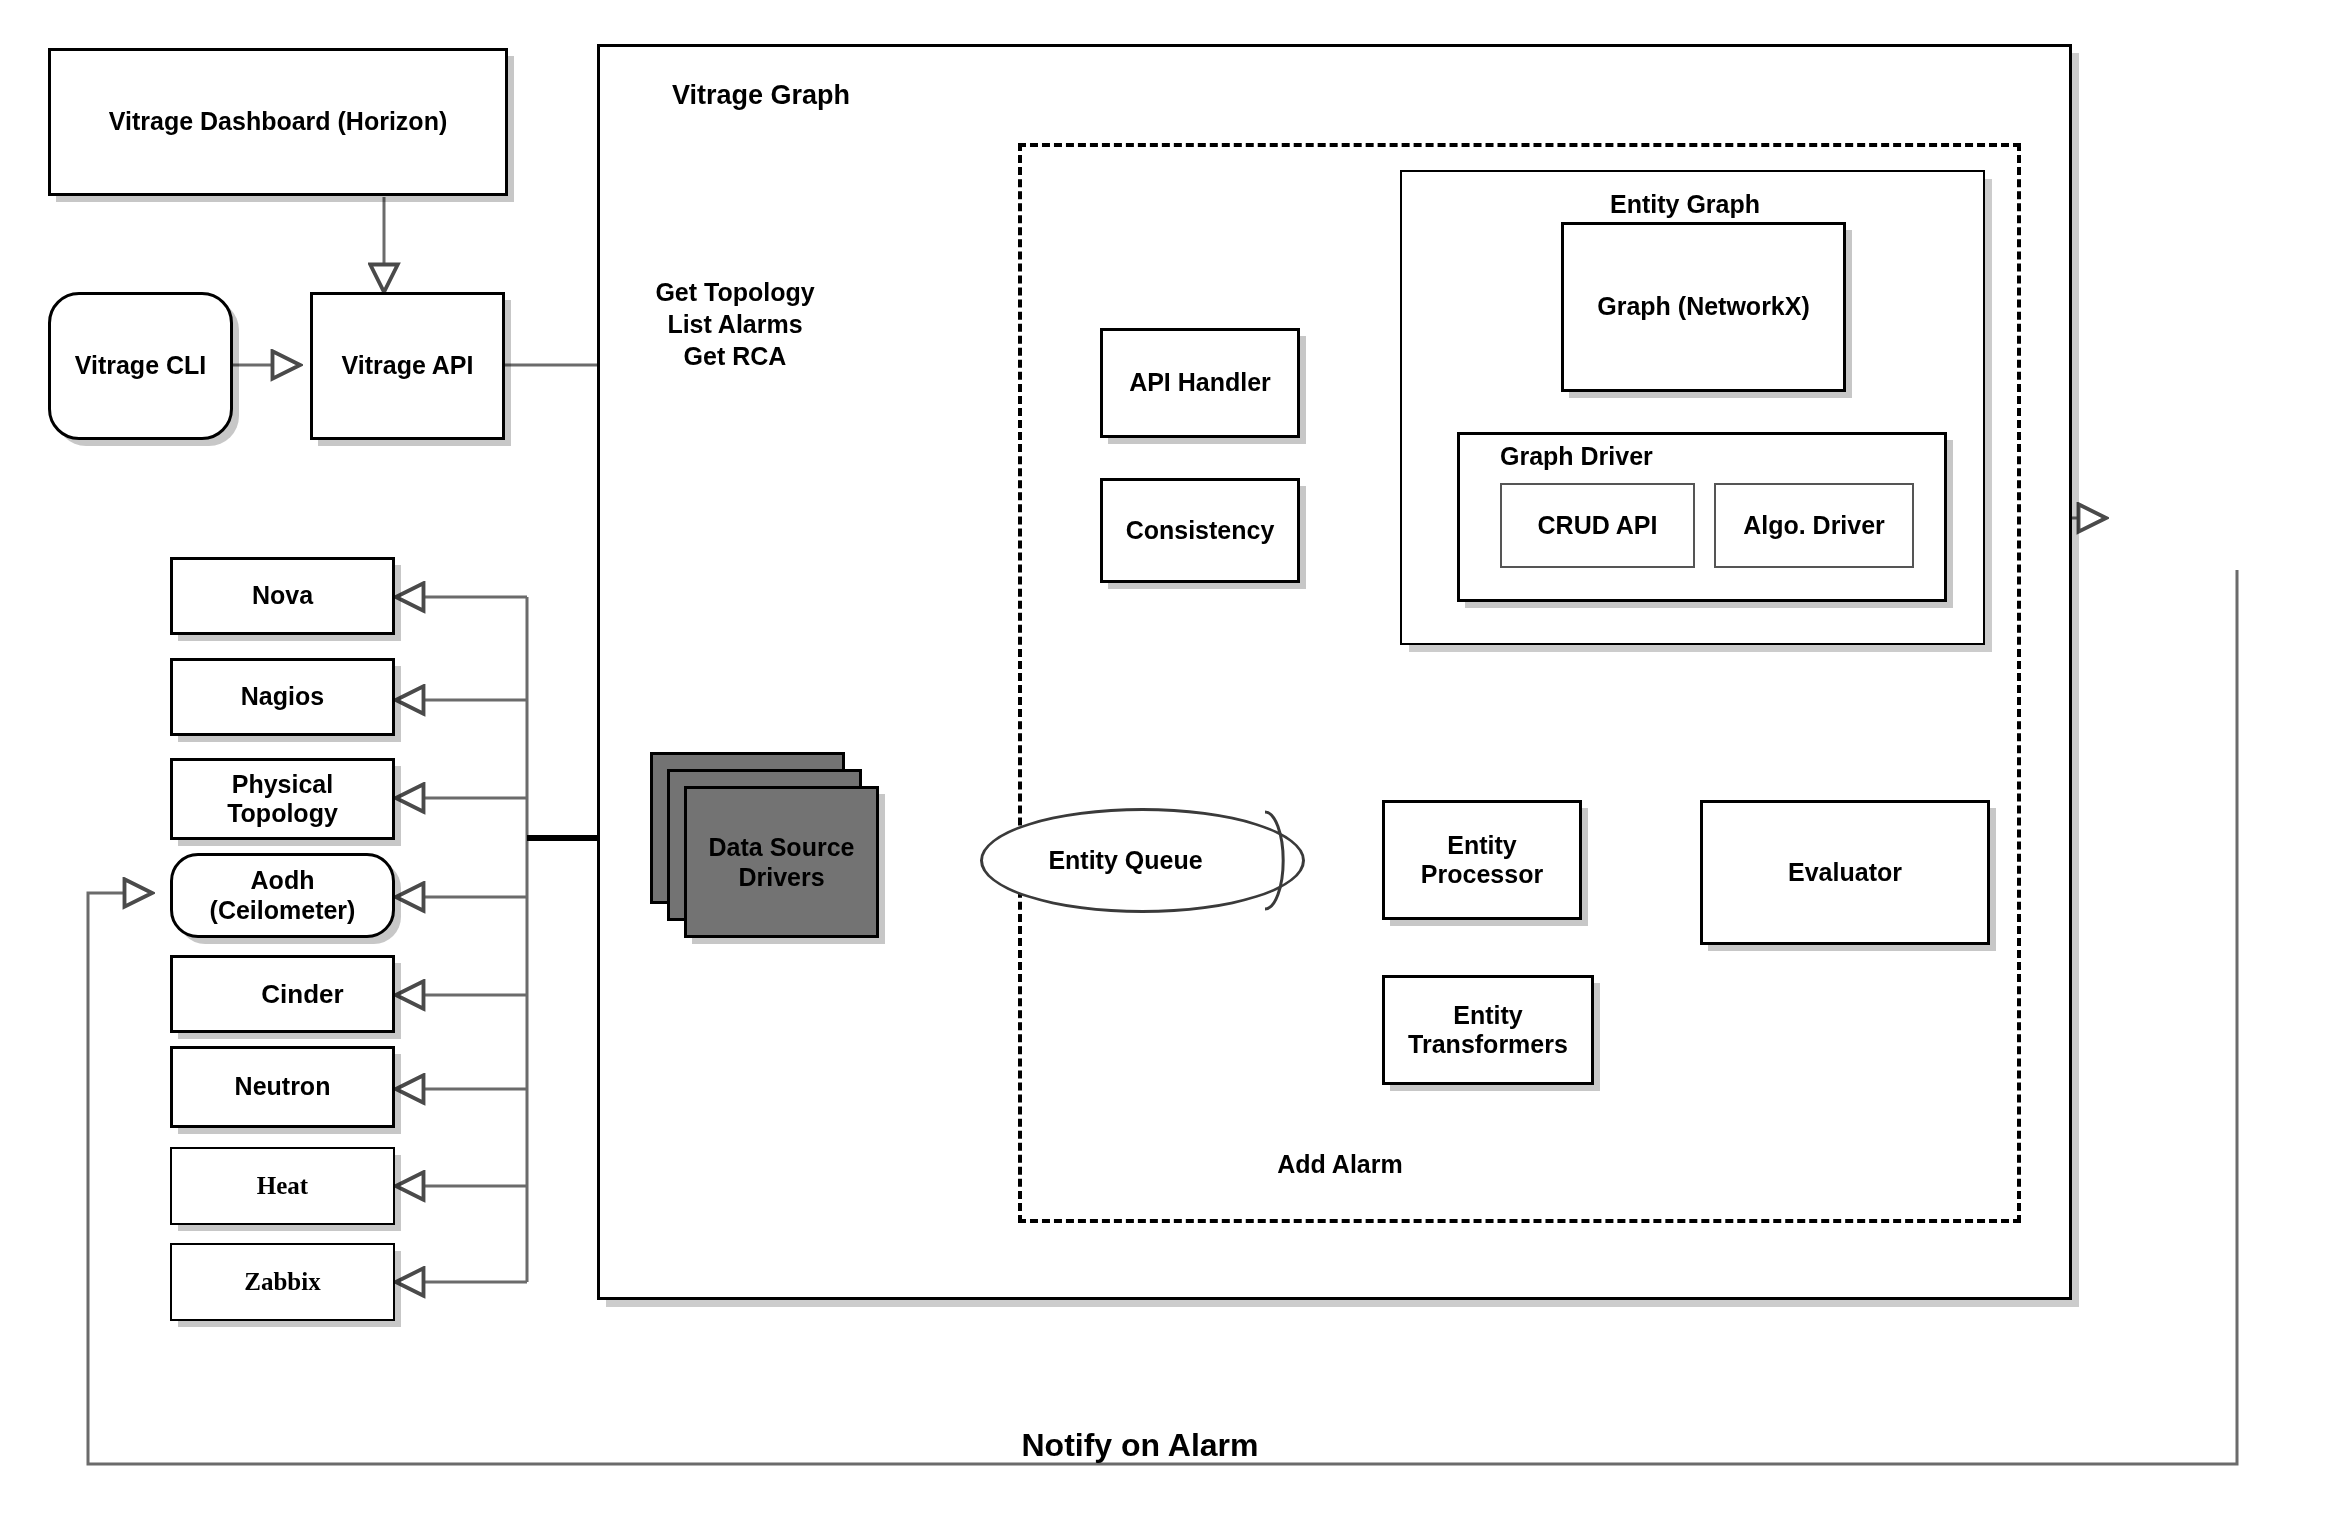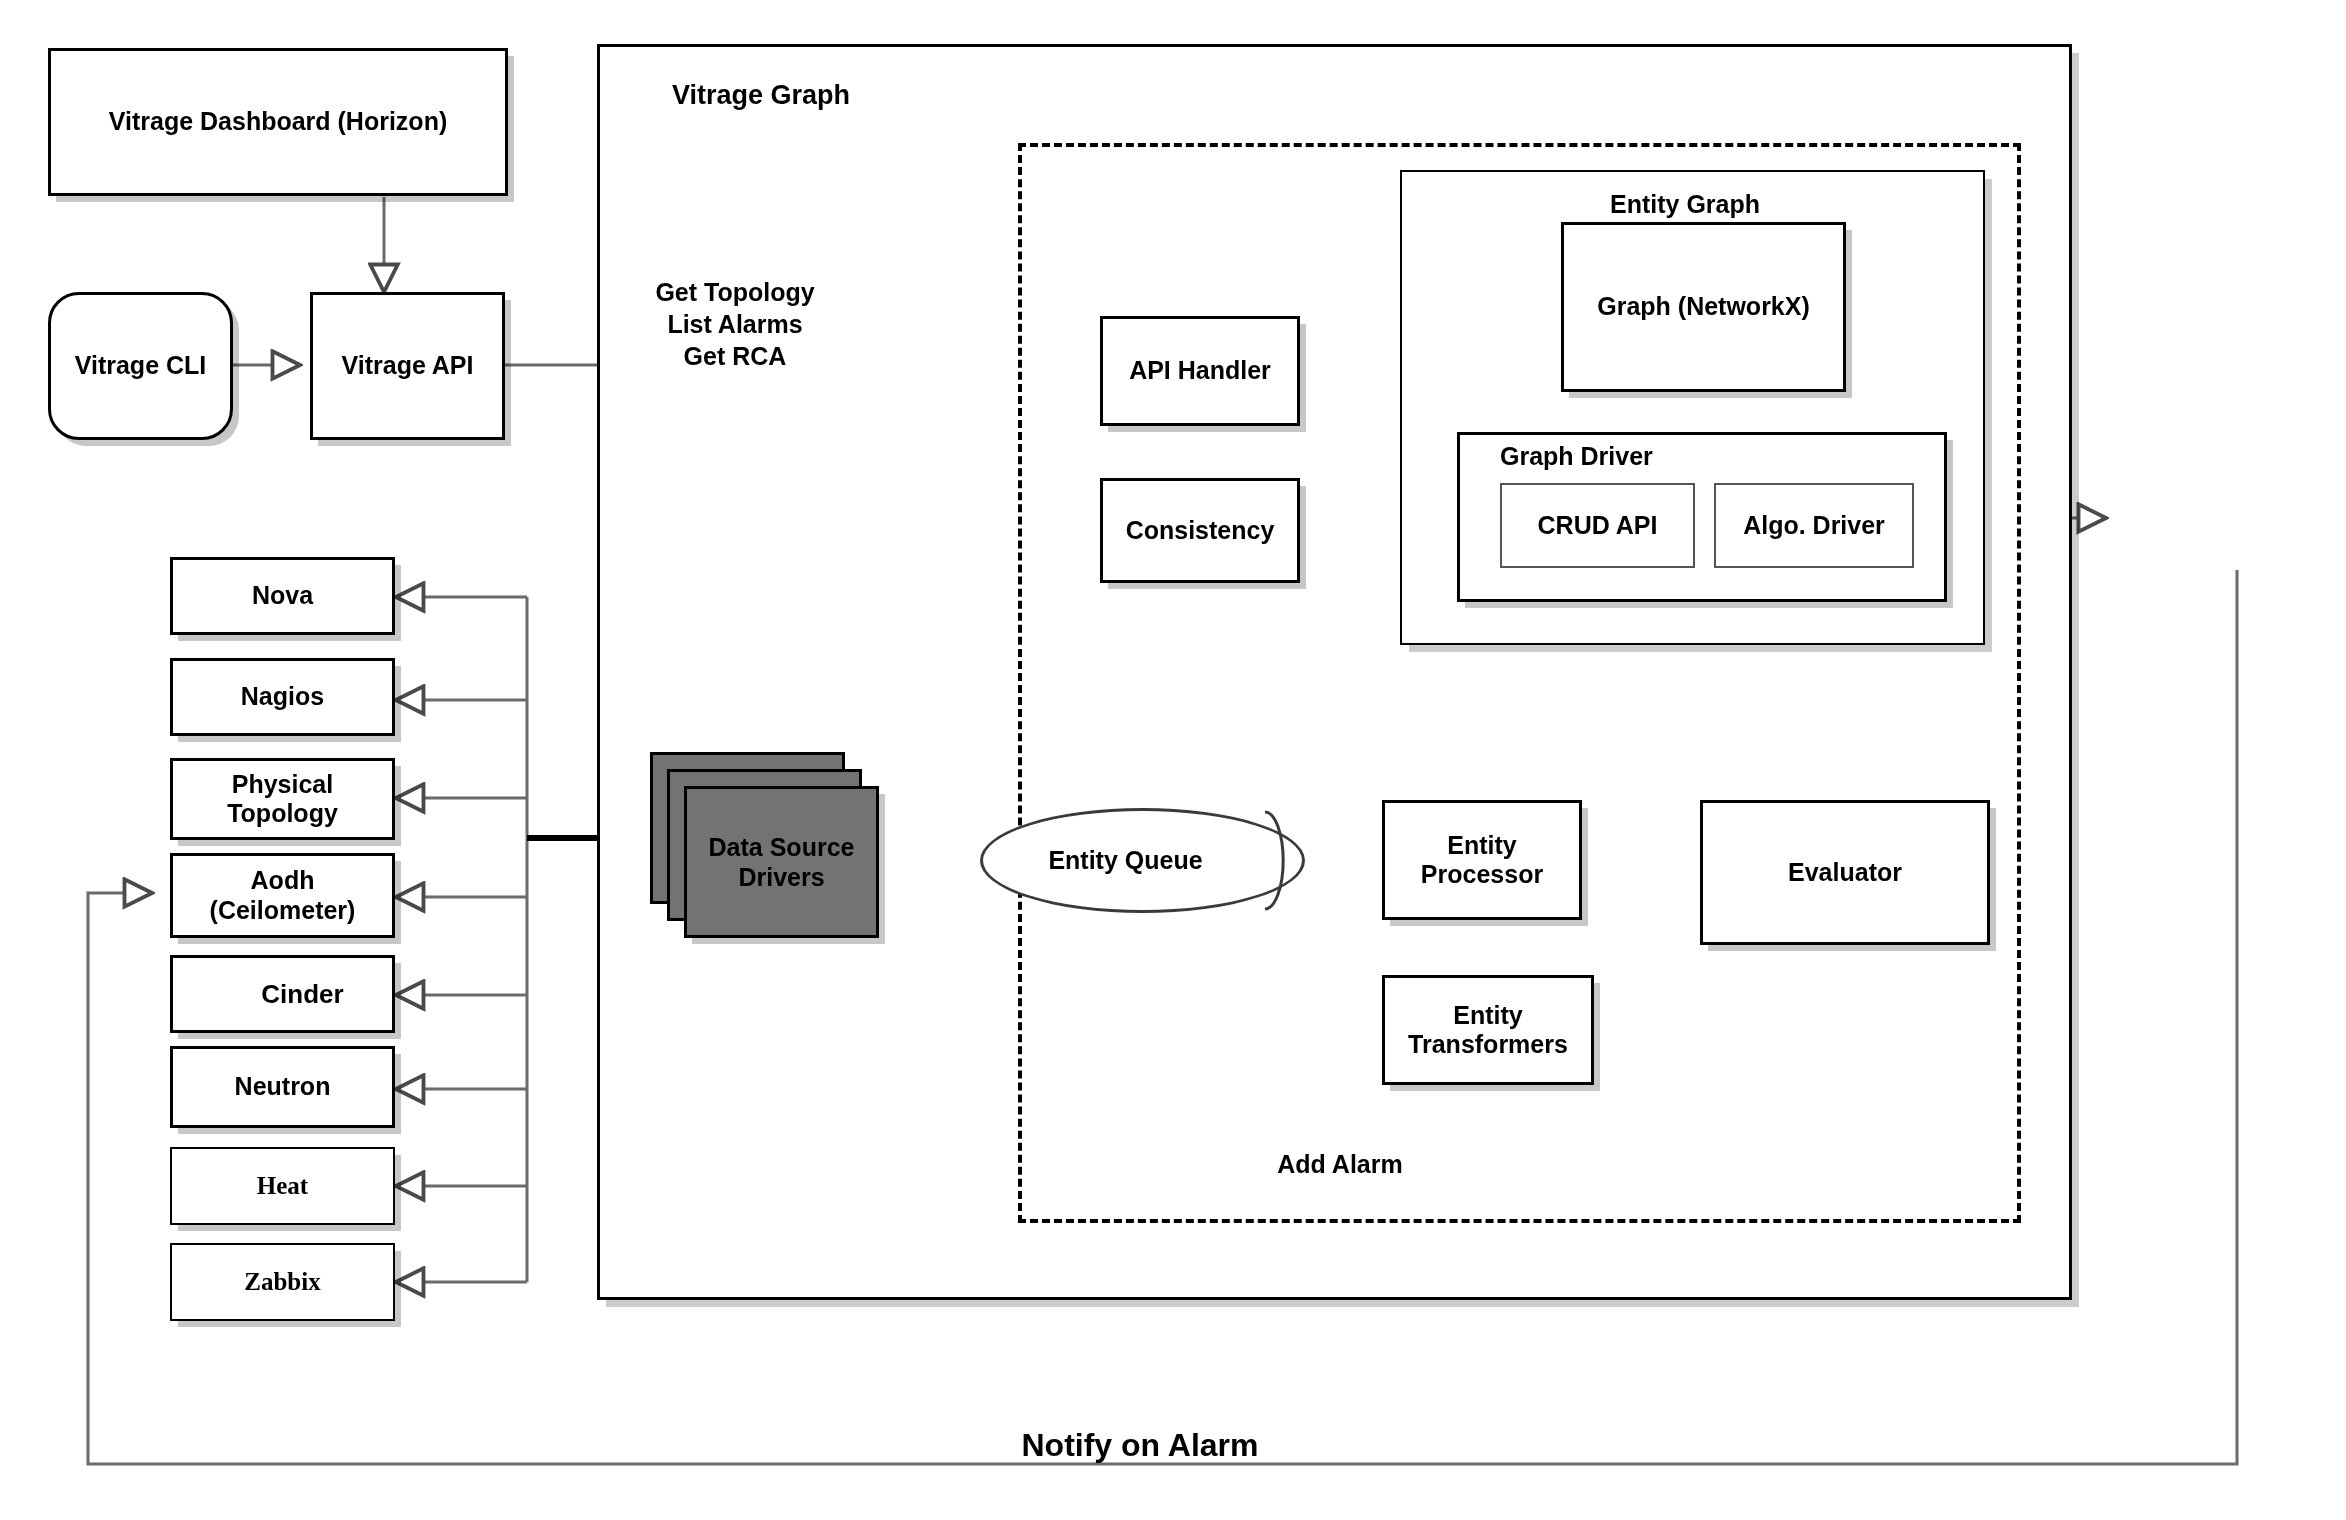--- a/index.html
+++ b/index.html
@@ -148,21 +148,21 @@
   <div class="panel-title" style="left:1500px;top:442px;font-size:25px;">Graph Driver</div>
   <div class="node" style="left:1500px;top:483px;width:195px;height:85px;font-size:25px;
               border:2px solid #555;box-shadow:none;">
     <span>CRUD API</span>
   </div>
   <div class="node" style="left:1714px;top:483px;width:200px;height:85px;font-size:25px;
               border:2px solid #555;box-shadow:none;">
     <span>Algo. Driver</span>
   </div>
 
-  <div class="node" style="left:1100px;top:316px;width:200px;height:110px;font-size:25px;">
+  <div class="node" style="left:1100px;top:328px;width:200px;height:110px;font-size:25px;">
     <span>API Handler</span>
   </div>
   <div class="node" style="left:1100px;top:478px;width:200px;height:105px;font-size:25px;">
     <span>Consistency</span>
   </div>
 
   <div class="cyl" style="left:980px;top:808px;width:325px;height:105px;">
     <div class="body"></div>
     <svg width="325" height="105" style="position:absolute;left:0;top:0;">
       <path d="M285 4 A 18 48 0 0 1 285 101" fill="none" stroke="#3a3a3a" stroke-width="3"></path>
@@ -199,21 +199,21 @@
   <div class="node" style="left:170px;top:557px;width:225px;height:78px;font-size:25px;white-space:pre-line;">
     <span>Nova</span>
   </div>
   <div class="node" style="left:170px;top:658px;width:225px;height:78px;font-size:25px;white-space:pre-line;">
     <span>Nagios</span>
   </div>
   <div class="node" style="left:170px;top:758px;width:225px;height:82px;font-size:25px;white-space:pre-line;">
     <span>Physical
 Topology</span>
   </div>
-  <div class="node" style="left:170px;top:853px;width:225px;height:85px;font-size:25px;white-space:pre-line;">
+  <div class="node" style="left:170px;top:853px;width:225px;height:85px;font-size:25px;white-space:pre-line;border-radius:28px;">
     <span>Aodh
 (Ceilometer)</span>
   </div>
   <div class="node" style="left:170px;top:955px;width:225px;height:78px;font-size:26px;white-space:pre-line;padding-left:40px;">
     <span>Cinder</span>
   </div>
   <div class="node" style="left:170px;top:1046px;width:225px;height:82px;font-size:25px;white-space:pre-line;">
     <span>Neutron</span>
   </div>
   <div class="node thin serif" style="left:170px;top:1147px;width:225px;height:78px;font-size:25px;white-space:pre-line;">

